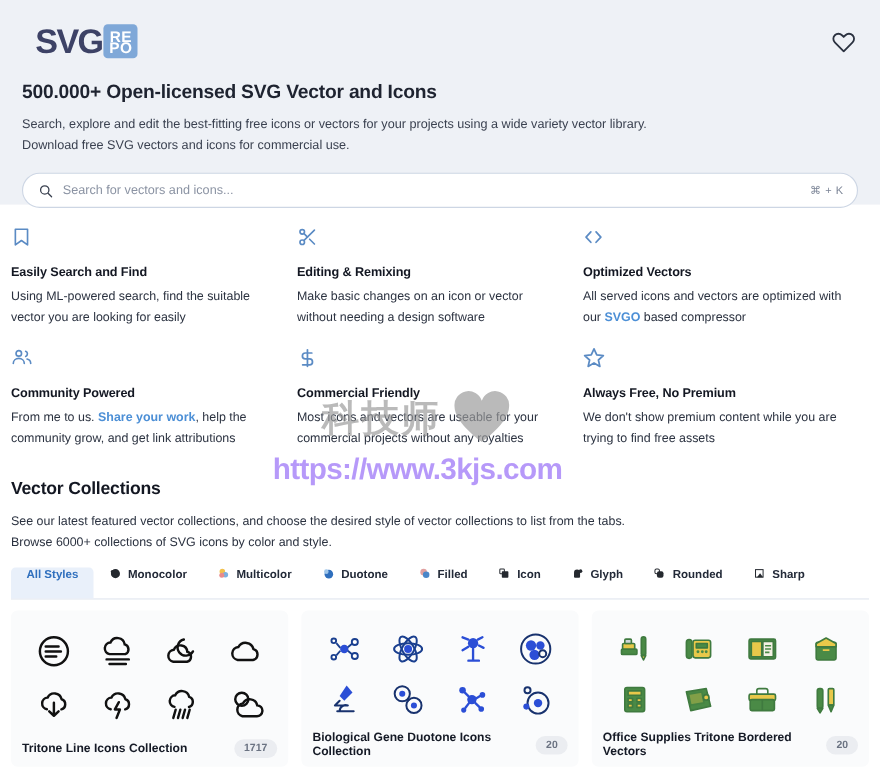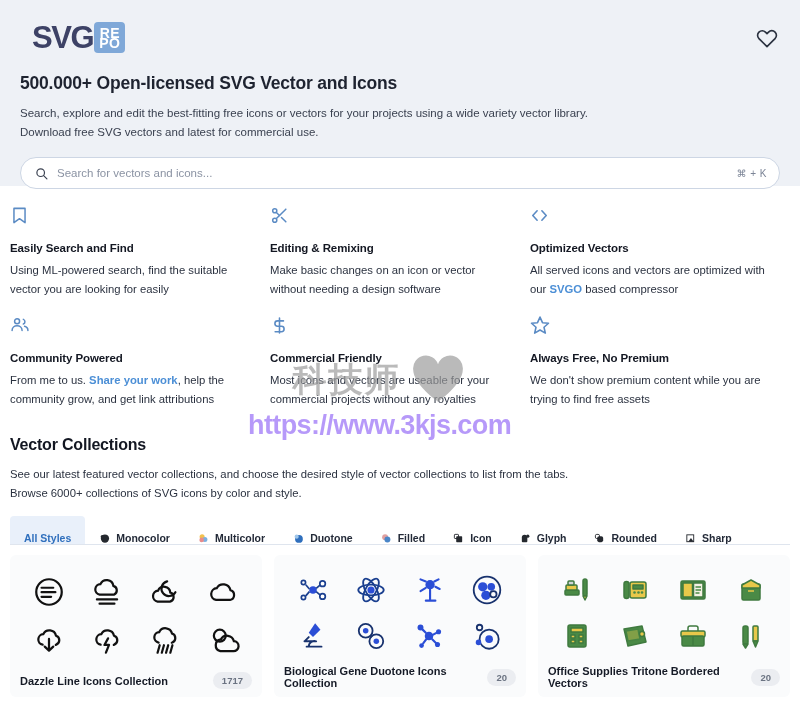--- a/index.html
+++ b/index.html
@@ -89,21 +89,21 @@
   }
   .collections .c-sub {
     margin-top: 11px; font-size: 11.3px; color: #2b3240; line-height: 18.5px;
   }
 
   .tabs {
     margin-top: 14px; display: flex; align-items: stretch;
     border-bottom: 1px solid #dfe5ee; height: 29px;
   }
   .tab {
-    display: flex; align-items: flex-end; gap: 6px;
+    display: flex; align-items: flex-start; gap: 6px;
     padding: 0 14px; font-size: 10.5px; font-weight: 700; color: #232a38;
     cursor: pointer; white-space: nowrap;
   }
   .tab.active {
     background: #e9f0fa; color: #2f6fbd;
     border-radius: 4px 4px 0 0;
   }
   .tab .t-ico { display: flex; align-items: center; }
 
   
@@ -163,21 +163,21 @@
       </div>
       <div class="heart-btn">
         <svg width="22" height="22" viewBox="0 0 24 24" fill="none" stroke="#2b3240" stroke-width="1.8" stroke-linecap="round" stroke-linejoin="round">
           <path d="M20.8 6.6a5 5 0 0 0-7.1 0L12 8.3l-1.7-1.7a5 5 0 1 0-7.1 7.1l1.7 1.7L12 22.5l7.1-7.1 1.7-1.7a5 5 0 0 0 0-7.1z"></path>
         </svg>
       </div>
     </div>
 
     <div class="hero-title">500.000+ Open-licensed SVG Vector and Icons</div>
     <div class="hero-sub">Search, explore and edit the best-fitting free icons or vectors for your projects using a wide variety vector library.</div>
-    <div class="hero-sub" style="margin-top:0">Download free SVG vectors and latest for commercial use.</div>
+    <div class="hero-sub" style="margin-top:0">Download free SVG vectors and icons for commercial use.</div>
 
     <div class="searchbar">
       <span class="s-icon">
         <svg width="13" height="13" viewBox="0 0 24 24" fill="none" stroke="#3a4150" stroke-width="2.2" stroke-linecap="round">
           <circle cx="10.5" cy="10.5" r="7"></circle>
             <line x1="16" y1="16" x2="22" y2="22"></line>
         </svg>
       </span>
       <input type="text" placeholder="Search for vectors and icons..." style="">
       <span class="kbd">⌘ + K</span>
@@ -386,21 +386,21 @@
             </svg>
           </span>
           <span class="ic">
             <svg width="34" height="34" viewBox="0 0 32 32" fill="none" stroke="#111" stroke-width="2.1" stroke-linecap="round">
               <circle cx="13" cy="11" r="5.6"></circle>
               <path d="M13.5 25.5a5.6 5.6 0 0 1 .5-11 6.6 6.6 0 0 1 12.2 1.6 4.7 4.7 0 0 1-.5 9.4z"></path>
             </svg>
           </span>
         </div>
         <div class="card-foot">
-          <span class="card-title">Dazzle Line Icons Collection</span>
+          <span class="card-title">Tritone Line Icons Collection</span>
           <span class="card-count">1717</span>
         </div>
       </div>
 
       <div class="card">
         <div class="card-grid">
           <span class="ic">
             <svg width="34" height="34" viewBox="0 0 32 32" fill="none" stroke="#1a3f8f" stroke-width="1.6">
               <circle cx="16" cy="16" r="3.6" fill="#2b4ed6" stroke="none"></circle>
               <circle cx="25" cy="10" r="2.6" fill="#fff"></circle>

